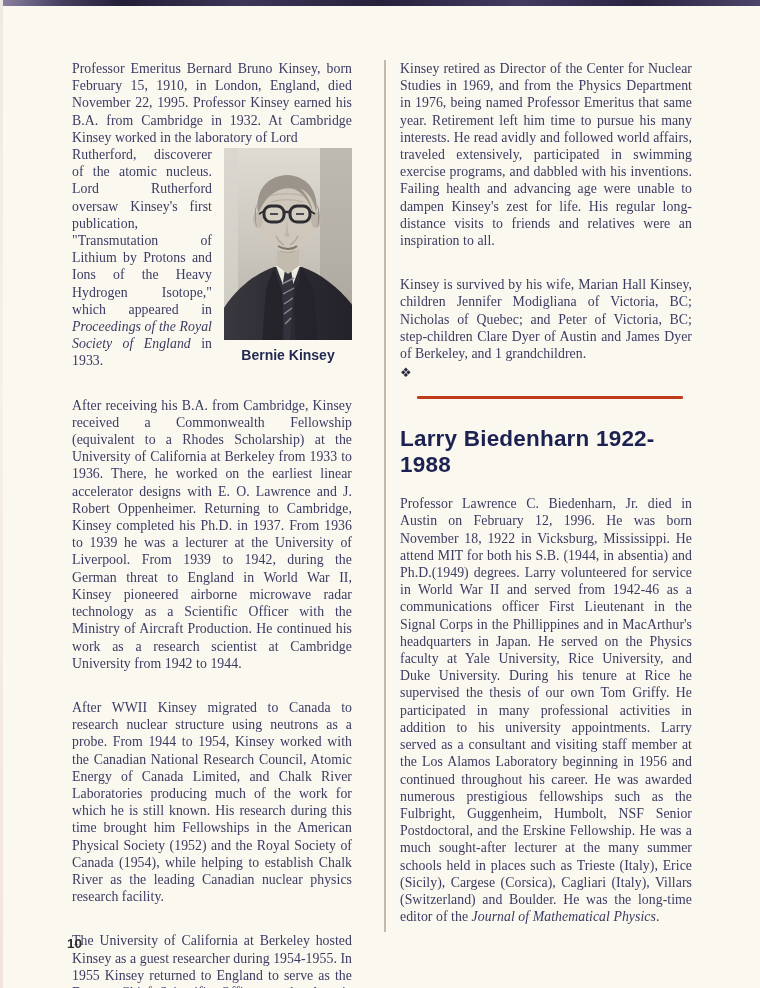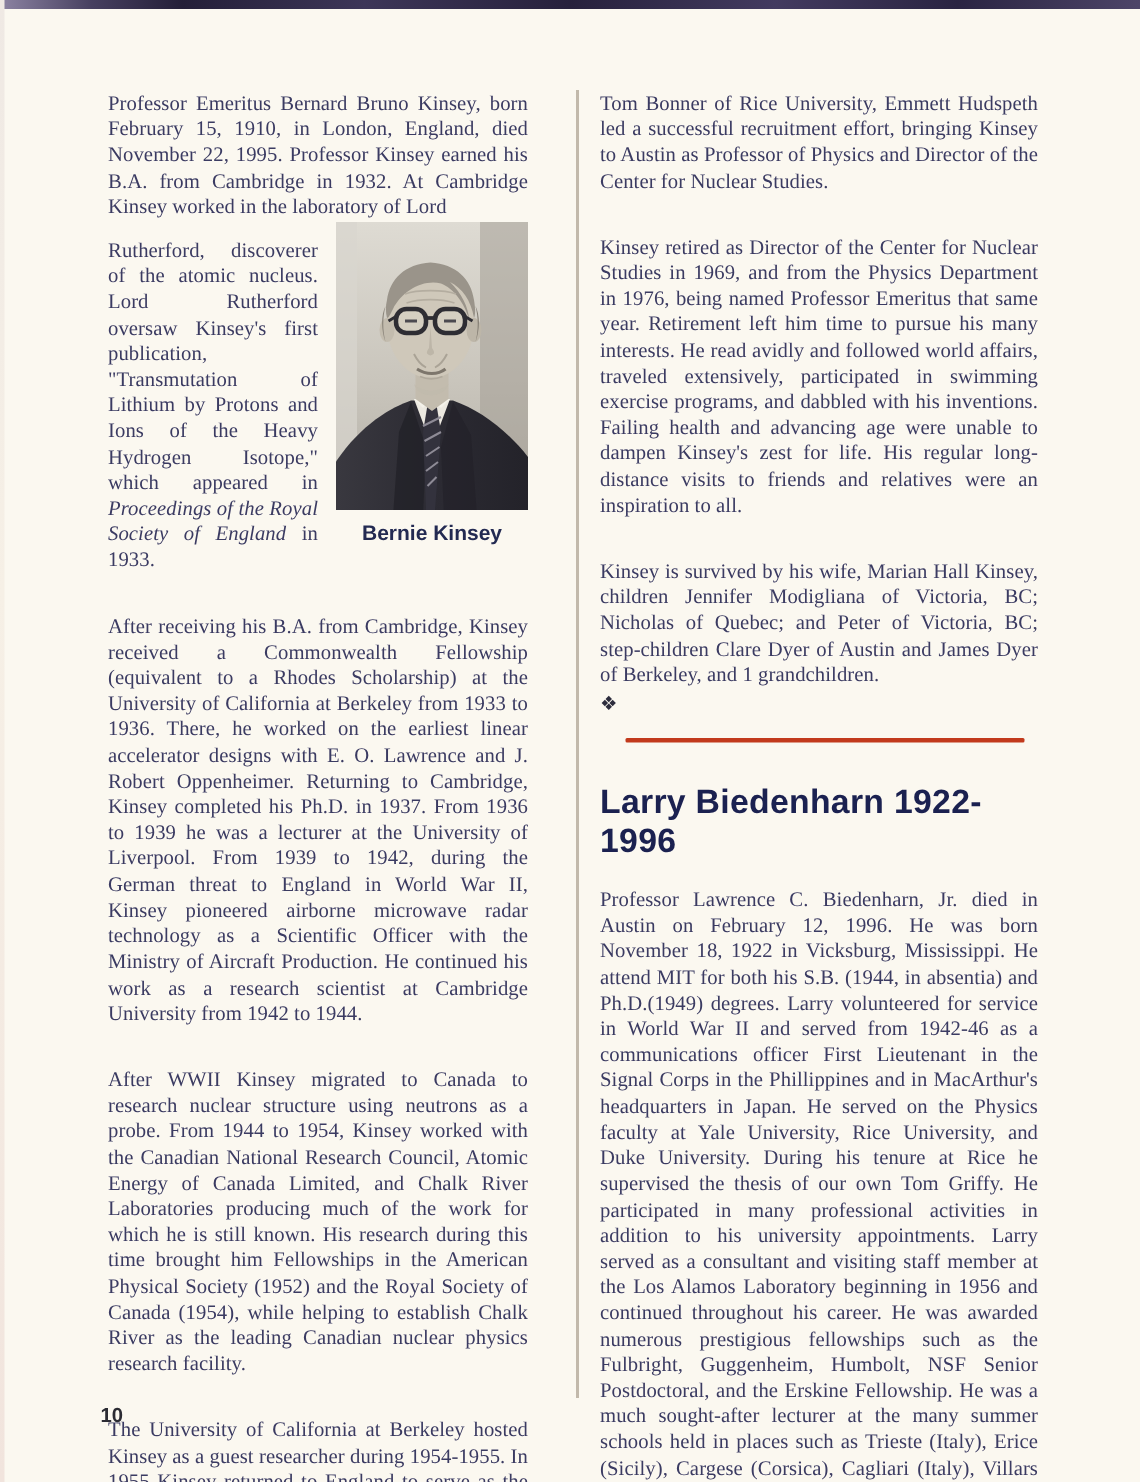--- a/index.html
+++ b/index.html
@@ -52,21 +52,21 @@
   .photo svg{display:block;width:128px;height:192px;}
   .caption{
     margin-top:7px;
     font-family:"Liberation Sans", sans-serif;
     font-weight:bold;
     font-size:14px;
     color:#232a52;
     text-align:center;
     white-space:nowrap;
   }
-  .cont{margin-top:12px;}
+  .cont{margin-top:0;}
   .endmark{
     margin-top:2px;
     font-size:13px;
     line-height:17px;
     color:#2c2c3c;
     text-align:left;
   }
   .rule{
     height:3px;
     width:266px;
@@ -159,26 +159,25 @@
 
       <p class="body cont"><span>Rutherford, discoverer of the atomic nucleus. Lord Rutherford oversaw Kinsey's first publication, "Transmutation of Lithium by Protons and Ions of the Heavy Hydrogen Isotope," which appeared in </span><span style="font-style: italic;">Proceedings of the Royal Society of England</span><span> in 1933.</span></p>
       <p class="body">After receiving his B.A. from Cambridge, Kinsey received a Commonwealth Fellowship (equivalent to a Rhodes Scholarship) at the University of California at Berkeley from 1933 to 1936. There, he worked on the earliest linear accelerator designs with E. O. Lawrence and J. Robert Oppenheimer. Returning to Cambridge, Kinsey completed his Ph.D. in 1937. From 1936 to 1939 he was a lecturer at the University of Liverpool. From 1939 to 1942, during the German threat to England in World War II, Kinsey pioneered airborne microwave radar technology as a Scientific Officer with the Ministry of Aircraft Production. He continued his work as a research scientist at Cambridge University from 1942 to 1944.</p>
       <p class="body">After WWII Kinsey migrated to Canada to research nuclear structure using neutrons as a probe. From 1944 to 1954, Kinsey worked with the Canadian National Research Council, Atomic Energy of Canada Limited, and Chalk River Laboratories producing much of the work for which he is still known. His research during this time brought him Fellowships in the American Physical Society (1952) and the Royal Society of Canada (1954), while helping to establish Chalk River as the leading Canadian nuclear physics research facility.</p>
       <p class="body">The University of California at Berkeley hosted Kinsey as a guest researcher during 1954-1955. In 1955 Kinsey returned to England to serve as the Deputy Chief Scientific Officer at the Atomic Energy Research Establishment at Harwell. He continued his accelerator research there using protons as a probe until 1958.</p>
 
     </div>
   </section>
 
   <section class="col right">
-    <p class="body">Tom Bonner of Rice University, Emmett Hudspeth led a successful recruitment effort, bringing Kinsey to Austin as Professor of Physics and Director of the Center for Nuclear Studies.</p>
     <p class="body">Kinsey retired as Director of the Center for Nuclear Studies in 1969, and from the Physics Department in 1976, being named Professor Emeritus that same year. Retirement left him time to pursue his many interests. He read avidly and followed world affairs, traveled extensively, participated in swimming exercise programs, and dabbled with his inventions. Failing health and advancing age were unable to dampen Kinsey's zest for life. His regular long-distance visits to friends and relatives were an inspiration to all.</p>
     <p class="body">Kinsey is survived by his wife, Marian Hall Kinsey, children Jennifer Modigliana of Victoria, BC; Nicholas of Quebec; and Peter of Victoria, BC; step-children Clare Dyer of Austin and James Dyer of Berkeley, and 1 grandchildren.</p>
     <div class="endmark">❖</div>
 
     <div class="rule"></div>
 
-    <h1 class="headline">Larry Biedenharn 1922-1996</h1>
+    <h1 class="headline">Larry Biedenharn 1922-1988</h1>
     <p class="body"><span>Professor Lawrence C. Biedenharn, Jr. died in Austin on February 12, 1996. He was born November 18, 1922 in Vicksburg, Mississippi. He attend MIT for both his S.B. (1944, in absentia) and Ph.D.(1949) degrees. Larry volunteered for service in World War II and served from 1942-46 as a communications officer First Lieutenant in the Signal Corps in the Phillippines and in MacArthur's headquarters in Japan. He served on the Physics faculty at Yale University, Rice University, and Duke University. During his tenure at Rice he supervised the thesis of our own Tom Griffy. He participated in many professional activities in addition to his university appointments. Larry served as a consultant and visiting staff member at the Los Alamos Laboratory beginning in 1956 and continued throughout his career. He was awarded numerous prestigious fellowships such as the Fulbright, Guggenheim, Humbolt, NSF Senior Postdoctoral, and the Erskine Fellowship. He was a much sought-after lecturer at the many summer schools held in places such as Trieste (Italy), Erice (Sicily), Cargese (Corsica), Cagliari (Italy), Villars (Switzerland) and Boulder. He was the long-time editor of the </span><span style="font-style: italic;">Journal of Mathematical Physics</span><span>.</span></p>
 
   </section>
 
   <div class="pagenum">10</div>
 </div>
 
 </body></html>

